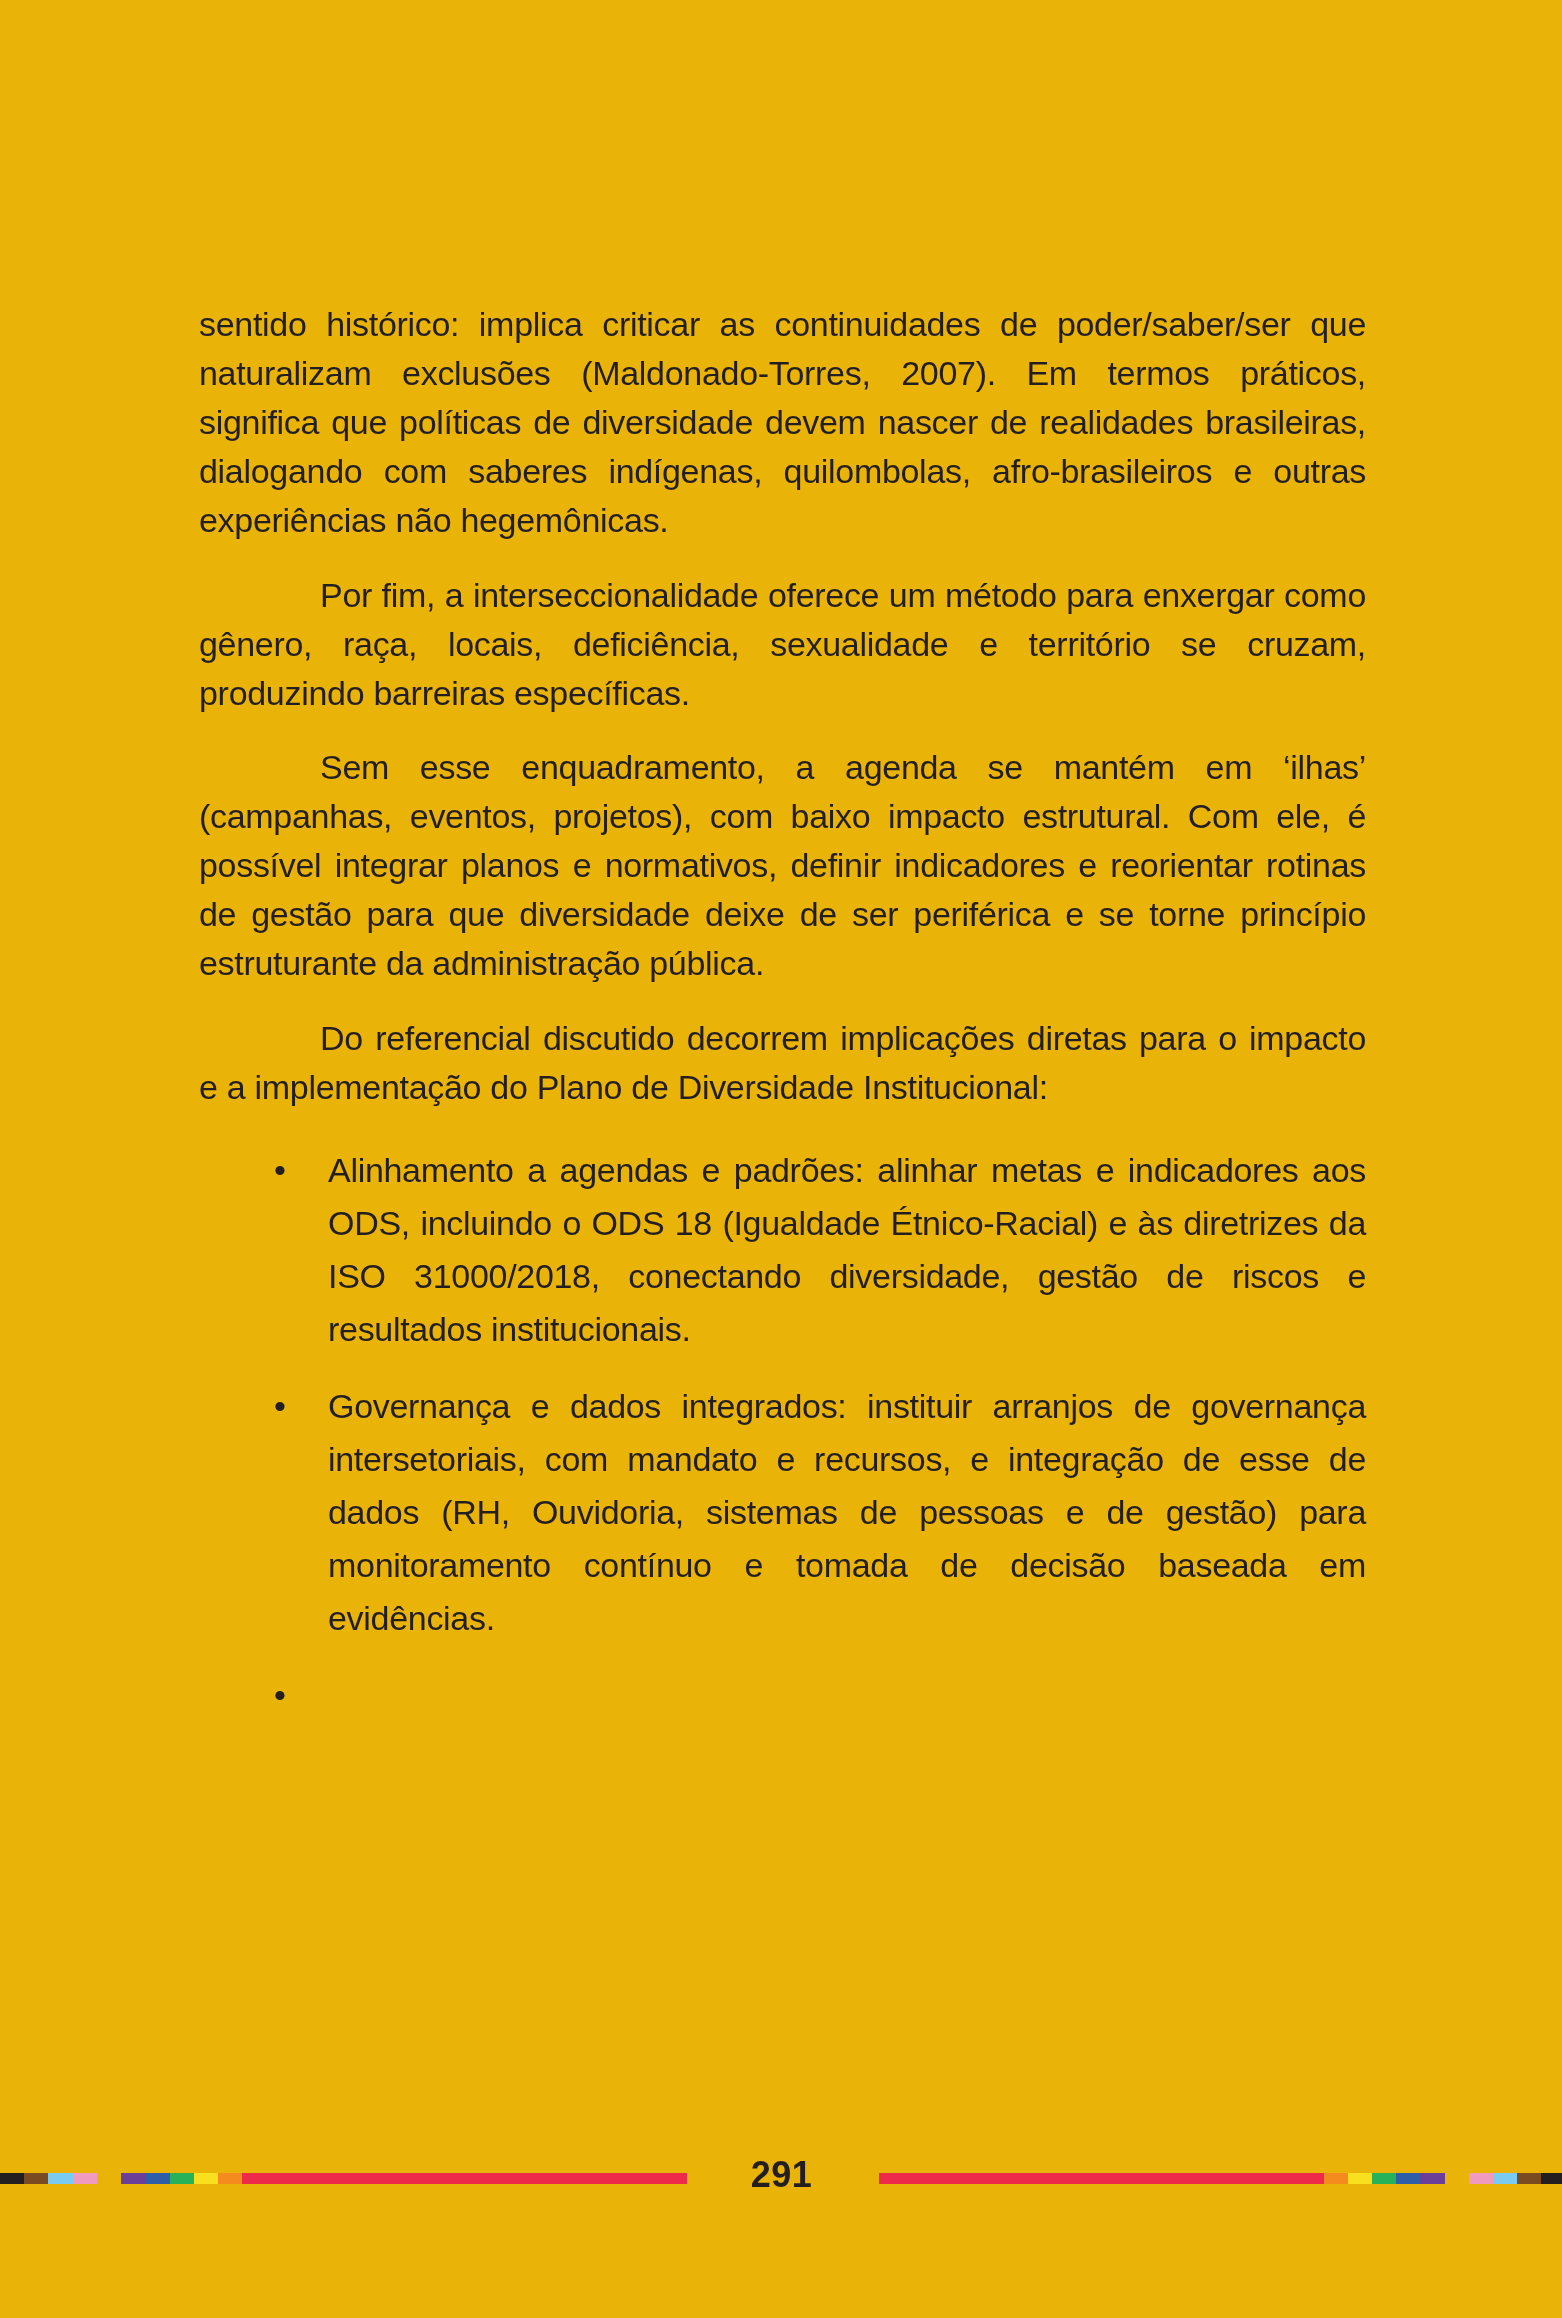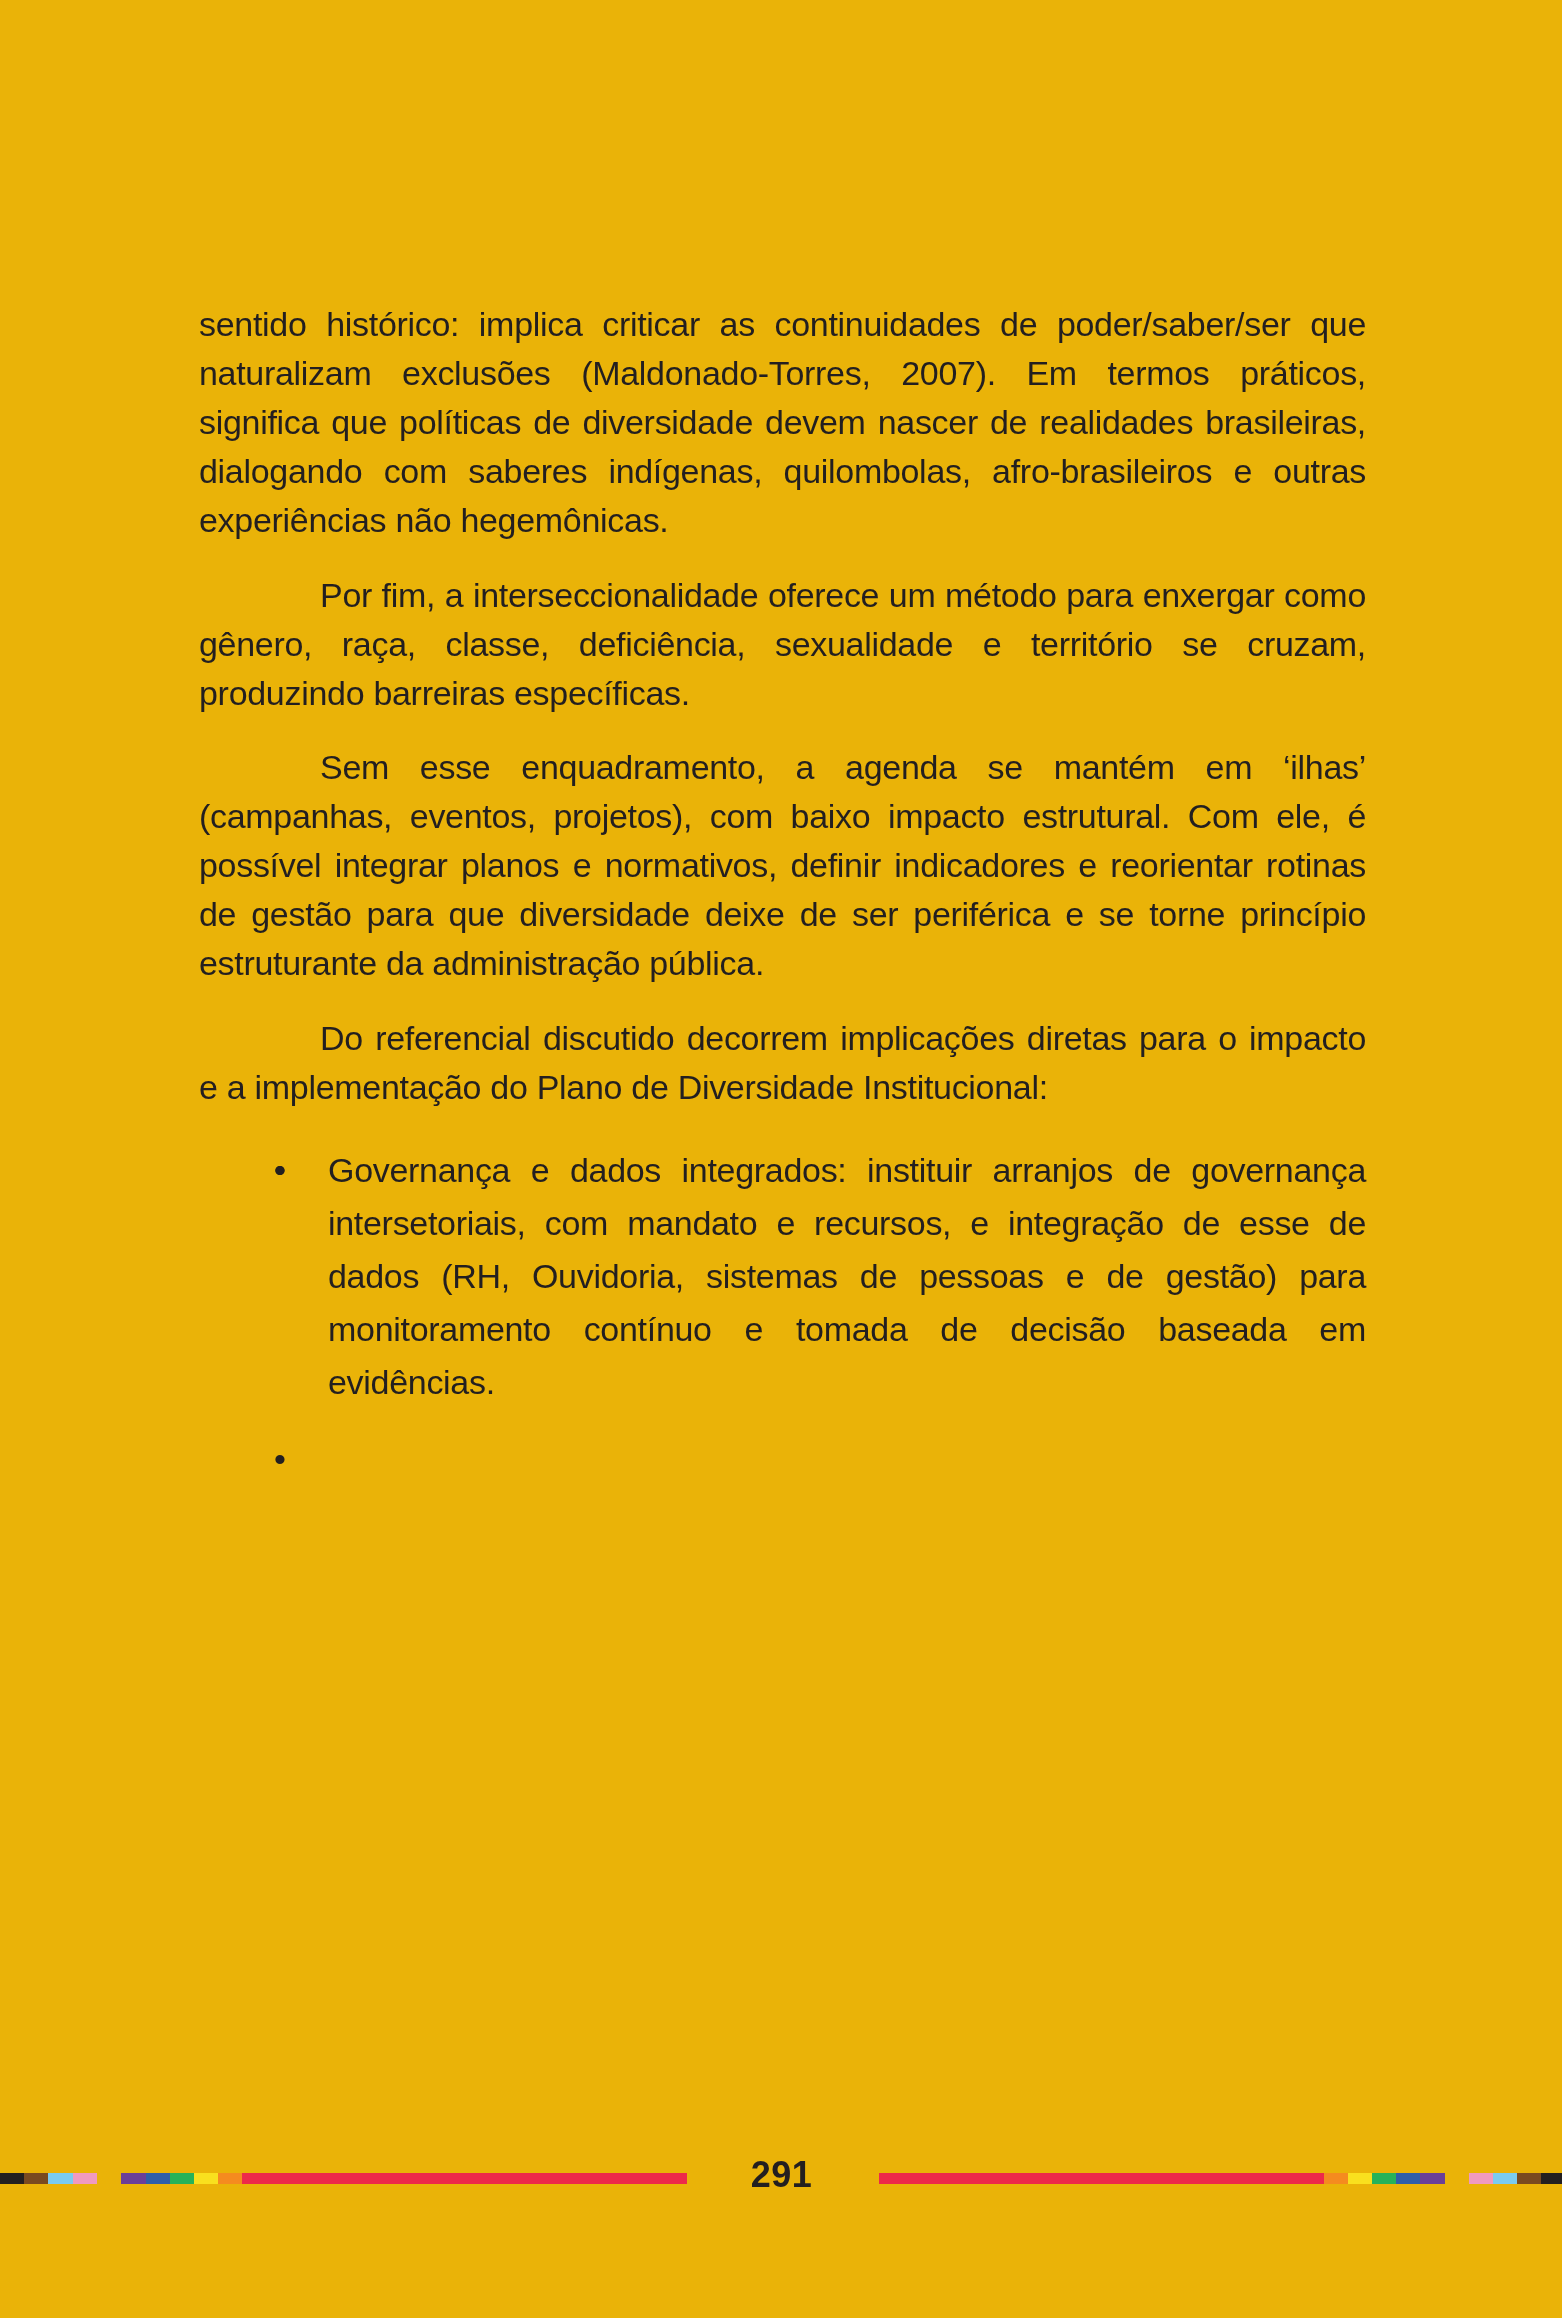--- a/index.html
+++ b/index.html
@@ -70,27 +70,28 @@
     letter-spacing: 0.4px;
   }
 </style>
 </head>
 <body>
 
 <div class="page">
 
   <main class="content">
     <p class="para no-indent">sentido histórico: implica criticar as continuidades de poder/saber/ser que naturalizam exclusões (Maldonado-Torres, 2007). Em termos práticos, significa que políticas de diversidade devem nascer de realidades brasileiras, dialogando com saberes indígenas, quilombolas, afro-brasileiros e outras experiências não hegemônicas.</p>
-    <p class="para">Por fim, a interseccionalidade oferece um método para enxergar como gênero, raça, classe, deficiência, sexualidade e território se cruzam, produzindo barreiras específicas.</p>
+    <p class="para">Por fim, a interseccionalidade oferece um método para enxergar como gênero, raça, locais, deficiência, sexualidade e território se cruzam, produzindo barreiras específicas.</p>
     <p class="para">Sem esse enquadramento, a agenda se mantém em ‘ilhas’ (campanhas, eventos, projetos), com baixo impacto estrutural. Com ele, é possível integrar planos e normativos, definir indicadores e reorientar rotinas de gestão para que diversidade deixe de ser periférica e se torne princípio estruturante da administração pública.</p>
     <p class="para">Do referencial discutido decorrem implicações diretas para o impacto e a implementação do Plano de Diversidade Institucional:</p>
 
     <ul class="bullets">
       <li>
         <span class="bullet-marker">•</span>
+        <span class="bullet-text">Alinhamento a agendas e padrões: alinhar metas e indicadores aos ODS, incluindo o ODS 18 (Igualdade Étnico-Racial) e às diretrizes da ISO 31000/2018, conectando diversidade, gestão de riscos e resultados institucionais.</span>
       </li>
       <li>
         <span class="bullet-marker">•</span>
         <span class="bullet-text">Governança e dados integrados: instituir arranjos de governança intersetoriais, com mandato e recursos, e integração de esse de dados (RH, Ouvidoria, sistemas de pessoas e de gestão) para monitoramento contínuo e tomada de decisão baseada em evidências.</span>
       </li>
       <li>
         <span class="bullet-marker">•</span>
       </li>
     </ul>
 

